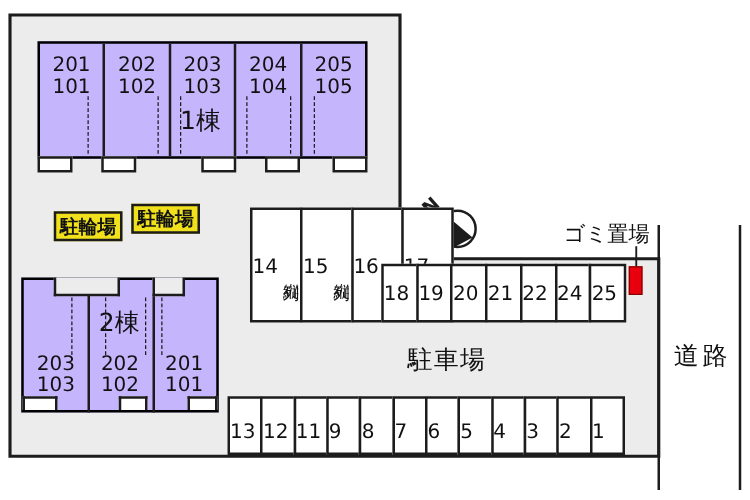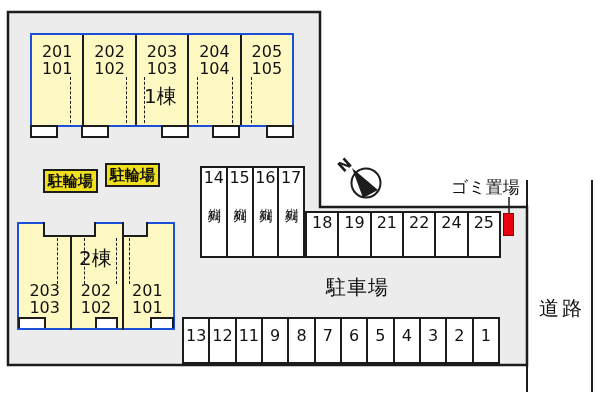--- a/index.html
+++ b/index.html
@@ -3,51 +3,51 @@
 <meta charset="utf-8">
 <style>
   html,body{margin:0;padding:0;background:#ffffff;}
   .canvas{
     position:relative;width:600px;height:400px;background:#ffffff;overflow:hidden;
     font-family:"DejaVu Sans", sans-serif;color:#111;
   }
   svg.base{position:absolute;left:0;top:0;width:600px;height:400px;}
 
   
-  .bldg{position:absolute;background:#fef9c3;border:2px solid #1d4ed8;box-sizing:border-box;}
+  .bldg{position:absolute;background:#c4b5fd;border:2px solid #000000;box-sizing:border-box;}
   .units{display:flex;width:100%;height:100%;}
   .unit{flex:1;padding-top:8px;box-sizing:border-box;}
   .unit:not(:last-child){border-right:2px solid #1c1c1c;}
   .ln{display:block;text-align:center;font-size:16px;line-height:17px;}
   .bname{position:absolute;font-size:20px;line-height:20px;white-space:nowrap;}
   .dash{position:absolute;width:0;border-left:1.5px dashed #1c1c1c;}
   .solid{position:absolute;width:0;border-left:2px solid #1c1c1c;}
   .porch{position:absolute;background:#ffffff;border:2px solid #1c1c1c;box-sizing:border-box;}
   .alcove{position:absolute;background:#ffffff;border:2px solid #1c1c1c;border-bottom:none;box-sizing:border-box;}
   .notch{position:absolute;background:#ECECEC;border:2px solid #1c1c1c;border-top:none;box-sizing:border-box;}
   .b2units{position:absolute;left:0;right:0;top:58px;display:flex;}
   .b2units .ucell{flex:1;}
 
   
   .prow{position:absolute;display:flex;}
   .pcell{flex:1;background:#ffffff;border:2px solid #1c1c1c;box-sizing:border-box;
-         display:flex;flex-direction:column;align-items:center;}
+         display:flex;flex-direction:row;align-items:center;}
   .pcell + .pcell{margin-left:-2px;}
   .pnum{font-size:16px;line-height:18px;margin-top:1px;}
   .south .pnum{margin-top:8px;}
   .tandem{writing-mode:vertical-rl;text-orientation:upright;font-size:13px;
           letter-spacing:2px;margin-top:11px;}
 
   
   .lbl{position:absolute;white-space:nowrap;}
   .bike{background:#F0E11C;border:2px solid #1c1c1c;font-size:15px;font-weight:700;
         padding:1px 3px;line-height:18px;}
   .big{font-size:20px;letter-spacing:1px;}
   .med{font-size:17px;}
-  .road{font-size:20px;letter-spacing:3px;margin-top:24px;}
+  .road{font-size:20px;letter-spacing:3px;}
   .trash{position:absolute;background:#E8000F;border:1px solid #8b0000;box-sizing:border-box;}
 </style>
 </head>
 <body>
 
 <div class="canvas">
 
   <svg class="base" viewBox="0 0 600 400">
     <polygon points="8,12 320,12 320,207 527,207 527,365 8,365" fill="#ECECEC" stroke="#1c1c1c" stroke-width="2.5"></polygon>
     <line x1="527" y1="180" x2="527" y2="392" stroke="#1c1c1c" stroke-width="2"></line>
@@ -153,20 +153,23 @@
   </div>
 
   <div class="prow" style="left:305px;top:211px;width:196px;height:47px;">
     <div class="pcell">
         <span class="pnum">18</span>
       </div>
     <div class="pcell">
         <span class="pnum">19</span>
       </div>
     <div class="pcell">
+        <span class="pnum">20</span>
+      </div>
+    <div class="pcell">
         <span class="pnum">21</span>
       </div>
     <div class="pcell">
         <span class="pnum">22</span>
       </div>
     <div class="pcell">
         <span class="pnum">24</span>
       </div>
     <div class="pcell">
         <span class="pnum">25</span>

